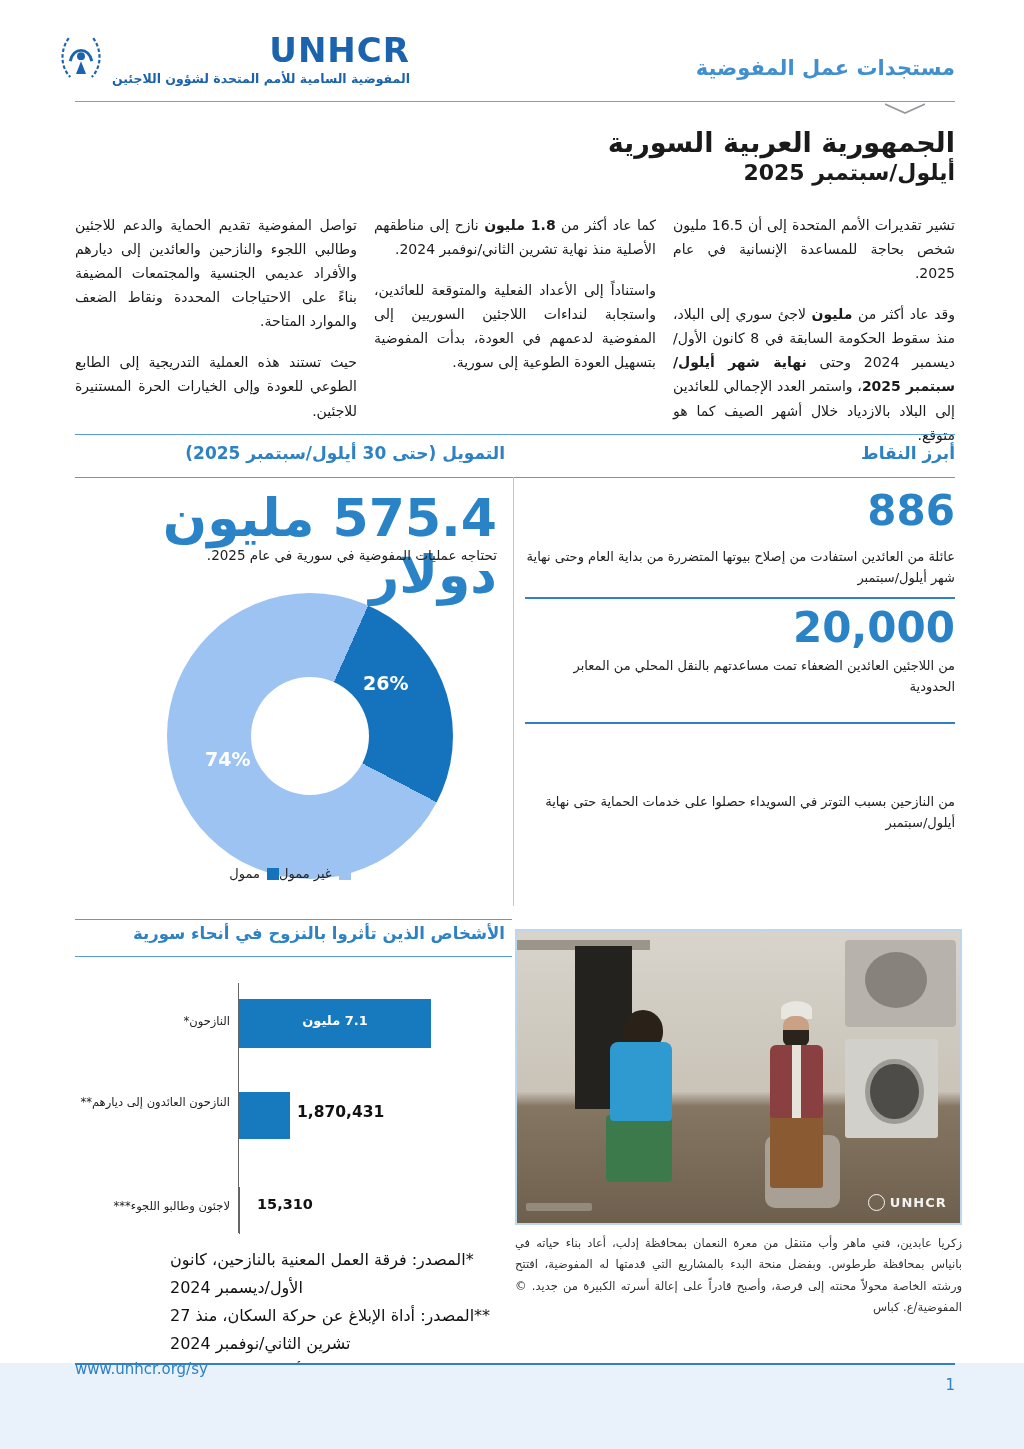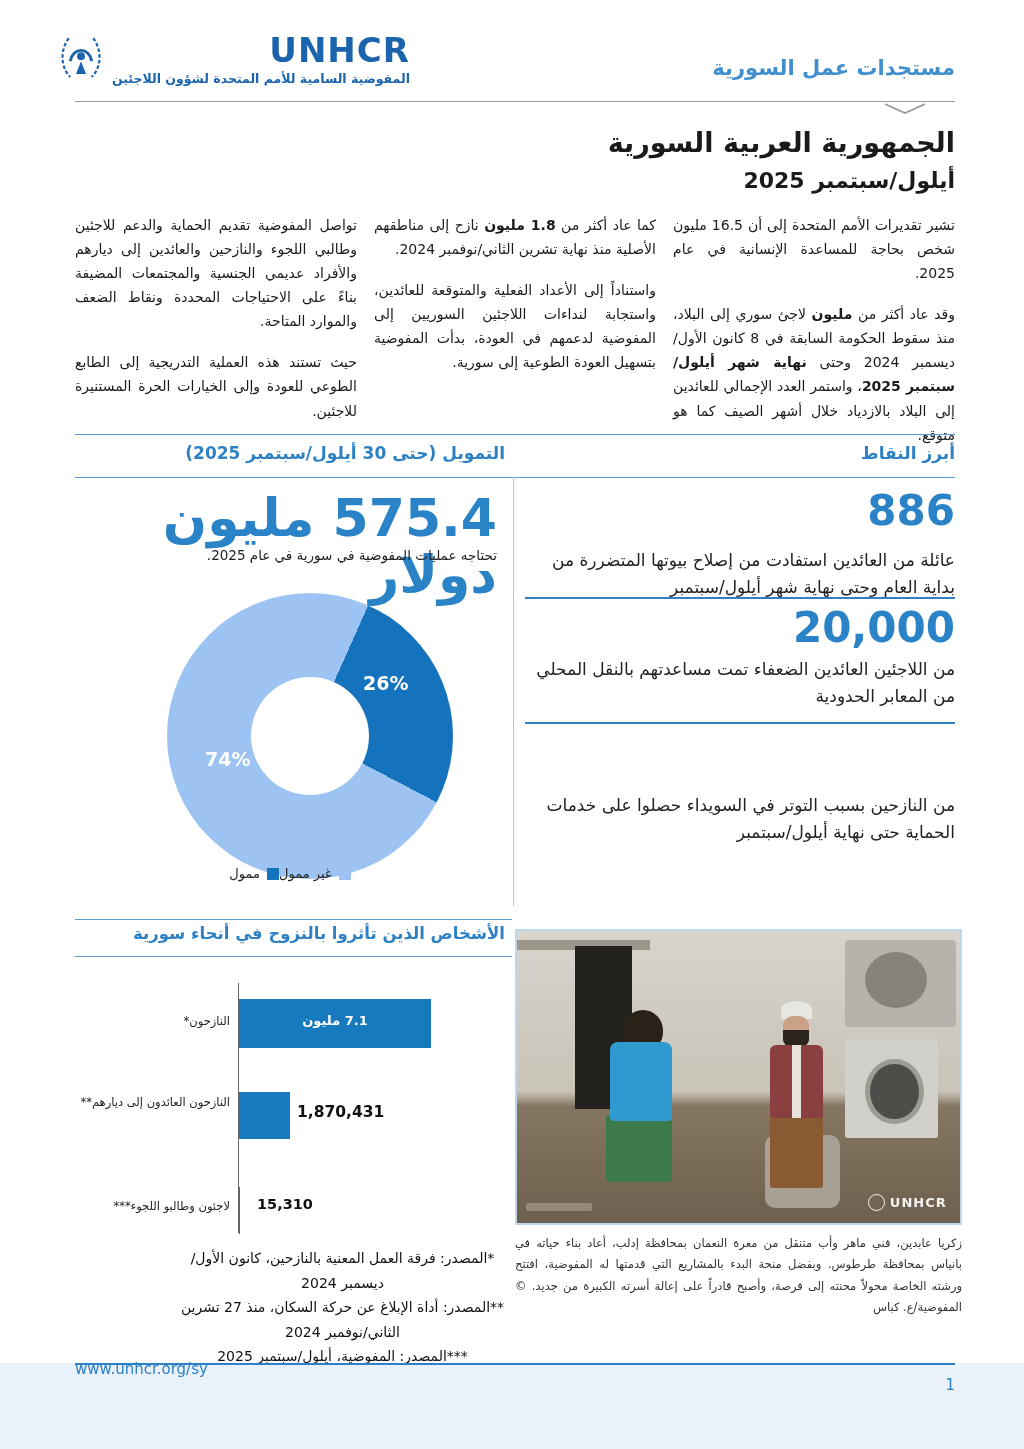--- a/index.html
+++ b/index.html
@@ -13,21 +13,21 @@
   .brand-text{display:flex;flex-direction:column;align-items:flex-end;}
   .org-name{font-size:34px;font-weight:bold;color:#1b63ad;letter-spacing:1px;line-height:1;}
   .org-sub{font-size:12.5px;font-weight:bold;color:#1b63ad;margin-top:4px;direction:rtl;}
   .doc-type{right:69px;top:56px;font-size:21px;font-weight:600;color:#418fce;direction:rtl;}
   .header-rule{left:75px;width:880px;top:101px;border-top:1.6px solid #95999e;}
   .chevron{left:885px;top:100px;}
 
   
   .title-block{right:69px;top:126px;text-align:right;direction:rtl;}
   .title-country{font-size:27px;font-weight:bold;line-height:1.25;}
-  .title-period{font-size:22px;font-weight:bold;margin-top:8px;}
+  .title-period{font-size:22px;font-weight:bold;margin-top:0;}
 
   
   .intro{left:75px;top:213px;width:880px;display:flex;gap:17px;direction:rtl;}
   .intro .col{flex:1;font-size:14px;line-height:1.72;text-align:justify;}
   .intro p{margin:0 0 17px 0;}
 
   
   .rule-blue{border-top:1.6px solid #5b9bd5;}
   .sec-rule-top{left:75px;width:880px;top:434px;}
   .sec-rule-bot{left:75px;width:880px;top:477px;}
@@ -43,21 +43,21 @@
   .donut-hole{left:251px;top:677px;width:118px;height:118px;border-radius:50%;background:#fff;}
   .pct{color:#fff;font-weight:bold;font-size:19px;}
   .pct-a{left:363px;top:672px;}
   .pct-b{left:205px;top:748px;}
   .legend{left:75px;top:866px;width:430px;display:flex;justify-content:center;}
   .legend-item{display:flex;align-items:center;gap:7px;font-size:13px;color:#222;direction:rtl;}
   .legend-sq{width:12px;height:12px;display:inline-block;}
 
   
   .hl-val{right:69px;text-align:right;font-size:42px;font-weight:bold;color:#2a83c6;line-height:1;}
-  .hl-txt{right:69px;width:430px;direction:rtl;text-align:right;font-size:17px;line-height:1.6;color:#222;}
+  .hl-txt{right:69px;width:430px;direction:rtl;text-align:right;font-size:13px;line-height:1.6;color:#222;}
   .hl-rule{left:525px;width:430px;border-top:2px solid #2e81c4;}
 
   
   .chart-rule-top{left:75px;width:437px;top:919px;}
   .chart-rule-bot{left:75px;width:437px;top:956px;}
   .chart-title{right:519px;top:924px;width:420px;text-align:right;font-size:16.5px;font-weight:bold;color:#2e81c4;direction:rtl;}
   .bchart{left:75px;top:975px;width:437px;height:260px;}
   .axis-v{left:163px;top:8px;height:250px;border-left:1.2px solid #666;position:absolute;}
   .bar-fill{position:absolute;left:164px;}
   .bar1{top:24px;height:49px;}
@@ -67,21 +67,21 @@
                font-size:13px;font-weight:bold;direction:rtl;}
   .bar-vlabel{position:absolute;font-weight:bold;color:#111;}
   .vlabel2{left:222px;top:128px;font-size:15.5px;}
   .vlabel3{left:182px;top:221px;font-size:14.5px;}
   .cat{position:absolute;width:155px;left:0;text-align:right;direction:rtl;font-size:11.5px;color:#222;line-height:1.35;}
   .cat1{top:39px;}
   .cat2{top:120px;}
   .cat3{top:224px;}
 
   
-  .fnotes{right:509px;top:1246px;width:345px;direction:rtl;text-align:center;font-size:14px;line-height:1.75;color:#111;}
+  .fnotes{right:509px;top:1246px;width:345px;direction:rtl;text-align:left;font-size:16px;line-height:1.75;color:#111;}
 
   
   .photo-box{left:515px;top:929px;width:447px;height:296px;border:2px solid #bcd7ee;box-sizing:border-box;background:#cfcbc3;}
   .photo{position:absolute;inset:0;overflow:hidden;
          background:linear-gradient(#d8d4cc 0%,#c9c3b8 55%,#857662 60%,#6e604e 100%);}
   .ph{position:absolute;}
   .ph-door{left:13%;top:5%;width:13%;height:56%;background:#23221f;}
   .ph-shelf{left:0;top:3%;width:30%;height:3.5%;background:#9b958a;}
   .ph-machine{right:1%;top:3%;width:25%;height:30%;background:#b7b3ac;border-radius:4px;}
   .ph-machine::after{content:"";position:absolute;left:18%;top:14%;width:56%;height:64%;border-radius:50%;background:#87837c;}
@@ -124,21 +124,21 @@
         </g>
         <circle cx="32" cy="31" r="5.5" fill="#1b63ad"></circle>
         <path d="M25 56 L32 38 L39 56 Z" fill="#1b63ad"></path>
       </svg>
     </span>
     <span class="brand-text">
       <span class="org-name">UNHCR</span>
       <span class="org-sub">المفوضية السامية للأمم المتحدة لشؤون اللاجئين</span>
     </span>
   </div>
-  <div class="abs doc-type">مستجدات عمل السورية</div>
+  <div class="abs doc-type">مستجدات عمل المفوضية</div>
   <div class="abs header-rule"></div>
   <span class="abs chevron">
     <svg width="40" height="12" viewBox="0 0 40 12">
       <polygon points="0,0 20,10 40,0 40,3 20,13 0,3" fill="#ffffff"></polygon>
       <polyline points="0,1 20,10 40,1" fill="none" stroke="#95999e" stroke-width="1.6"></polyline>
     </svg>
   </span>
 
   <div class="abs title-block">
     <div class="title-country">الجمهورية العربية السورية</div>

